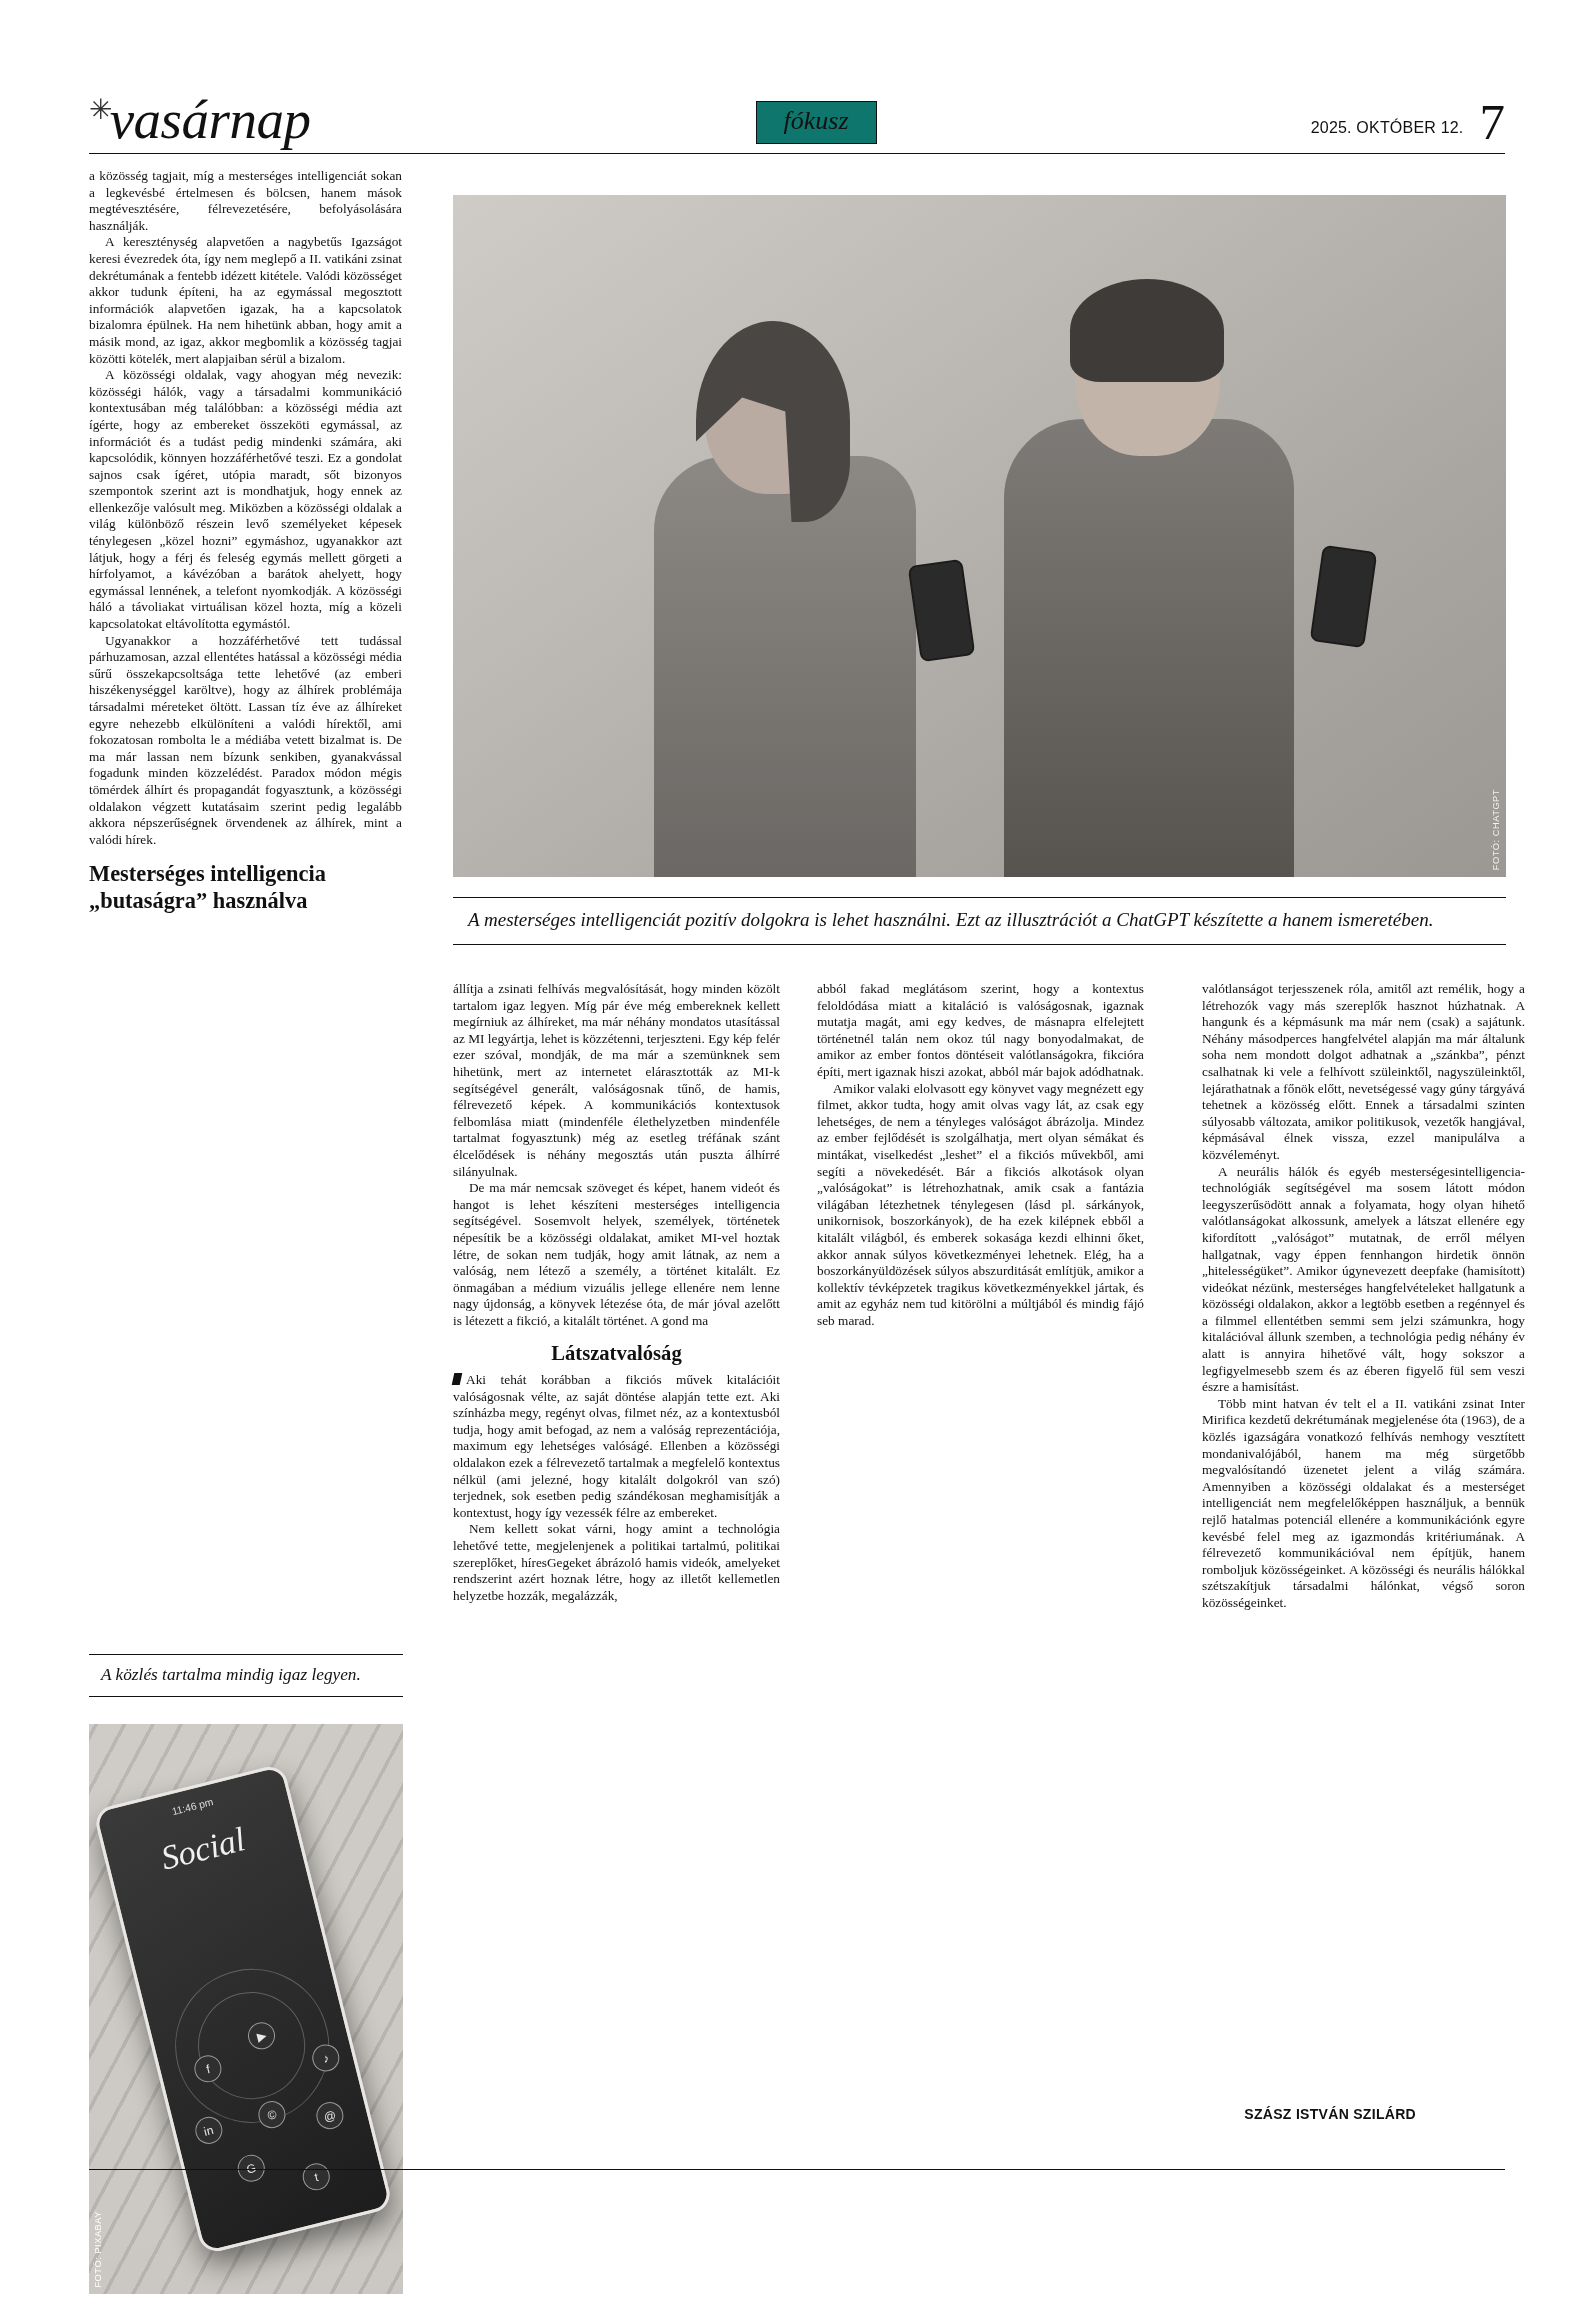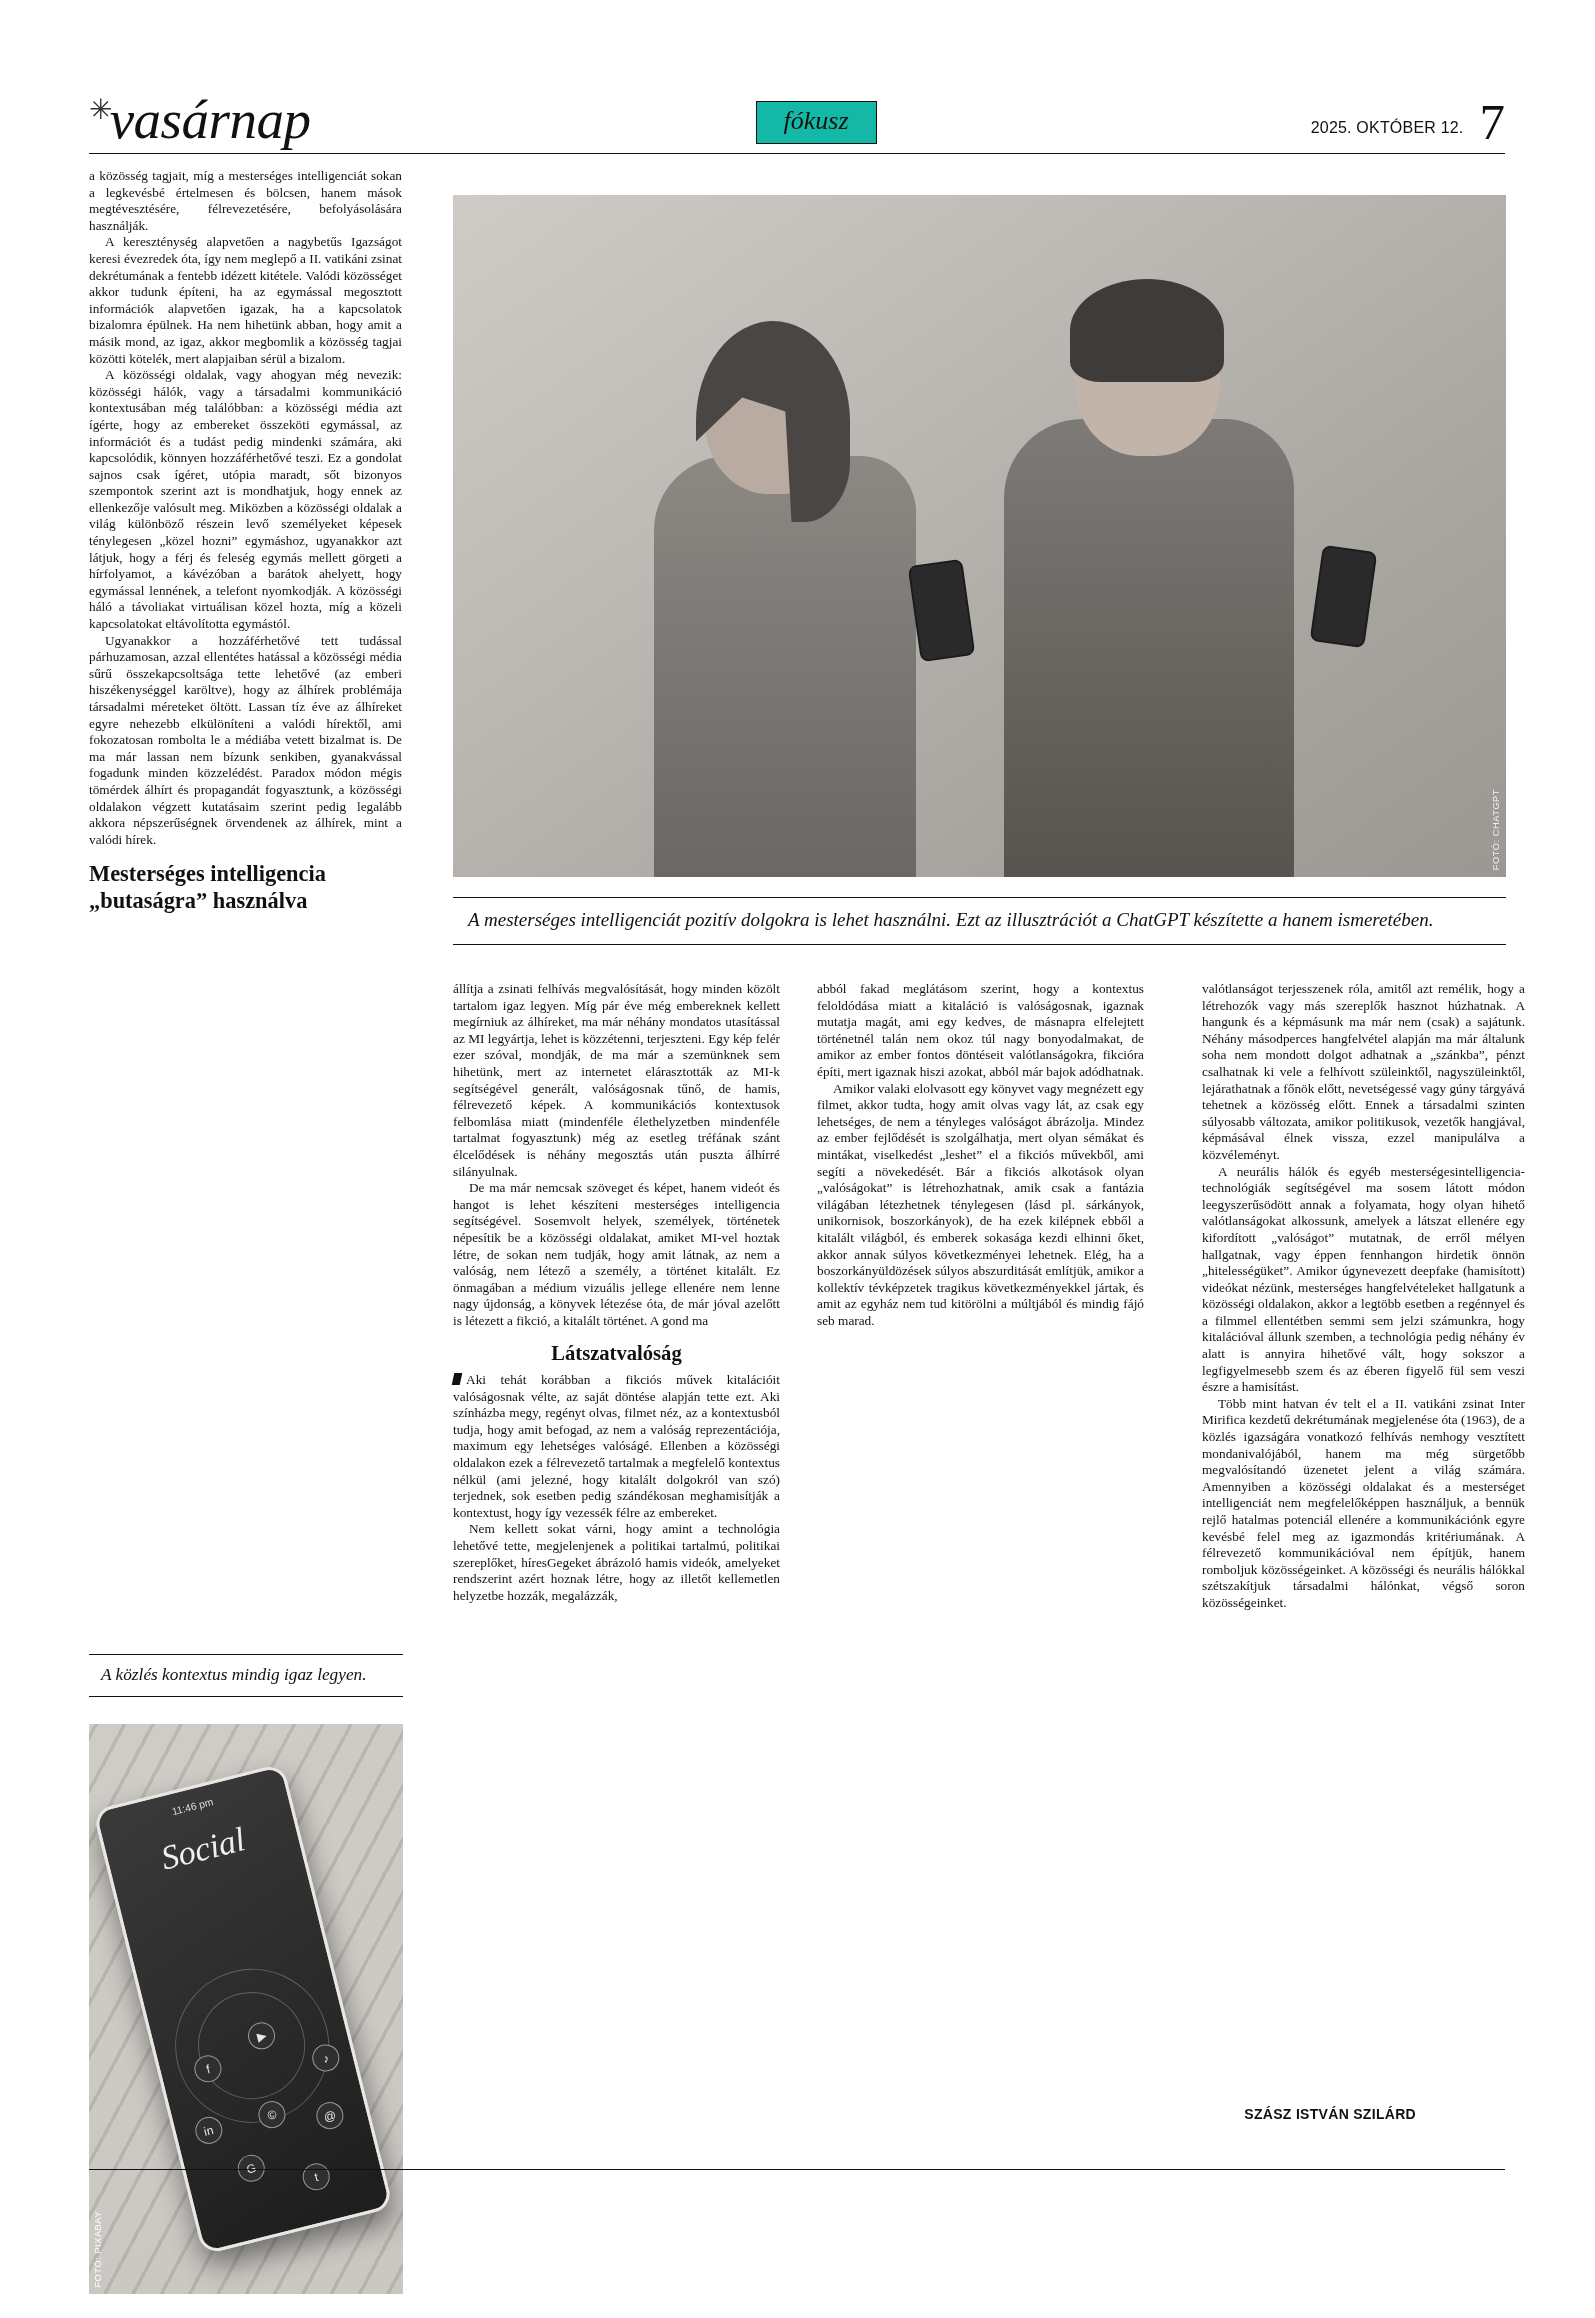--- a/index.html
+++ b/index.html
@@ -53,21 +53,21 @@
     letter-spacing: -0.5px;
     color: #111;
   }
   .section-tag {
     border: 1.4px solid #111;
     padding: 4.7px 27px 6.5px 27px;
     font-style: italic;
     font-size: 26px;
     font-family: "Liberation Serif", serif;
     margin-bottom: 2.8px;
-    background: #14b8a6;
+    background: #0f766e;
     margin-left: 11px;
   }
   .mast-right {
     display: flex;
     align-items: flex-end;
     gap: 16px;
     margin-bottom: 1.9px;
   }
   .mast-date {
     font-family: "Liberation Sans", sans-serif;
@@ -357,21 +357,21 @@
       <p>A közösségi oldalak, vagy ahogyan még nevezik: közösségi hálók, vagy a társadalmi kommunikáció kontextusában még találóbban: a közösségi média azt ígérte, hogy az embereket összeköti egymással, az információt és a tudást pedig mindenki számára, aki kapcsolódik, könnyen hozzáférhetővé teszi. Ez a gondolat sajnos csak ígéret, utópia maradt, sőt bizonyos szempontok szerint azt is mondhatjuk, hogy ennek az ellenkezője valósult meg. Miközben a közösségi oldalak a világ különböző részein levő személyeket képesek ténylegesen „közel hozni” egymáshoz, ugyanakkor azt látjuk, hogy a férj és feleség egymás mellett görgeti a hírfolyamot, a kávézóban a barátok ahelyett, hogy egymással lennének, a telefont nyomkodják. A közösségi háló a távoliakat virtuálisan közel hozta, míg a közeli kapcsolatokat eltávolította egymástól.</p>
       <p>Ugyanakkor a hozzáférhetővé tett tudással párhuzamosan, azzal ellentétes hatással a közösségi média sűrű összekapcsoltsága tette lehetővé (az emberi hiszékenységgel karöltve), hogy az álhírek problémája társadalmi méreteket öltött. Lassan tíz éve az álhíreket egyre nehezebb elkülöníteni a valódi hírektől, ami fokozatosan rombolta le a médiába vetett bizalmat is. De ma már lassan nem bízunk senkiben, gyanakvással fogadunk minden közzelédést. Paradox módon mégis tömérdek álhírt és propagandát fogyasztunk, a közösségi oldalakon végzett kutatásaim szerint pedig legalább akkora népszerűségnek örvendenek az álhírek, mint a valódi hírek.</p>
 
       <div class="subhead">
         <span>Mesterséges intelligencia</span><br>
         <span>„butaságra” használva</span>
       </div>
 
     </div>
 
-    <div class="quote-bar">A közlés kontextus mindig igaz legyen.</div>
+    <div class="quote-bar">A közlés tartalma mindig igaz legyen.</div>
 
     <div class="photo2">
       <div class="kbd"></div>
       <div class="phone2">
         <div class="scr-time">11:46 pm</div>
         <div class="scr-title">Social</div>
         <div class="ring"></div>
         <div class="ring r2"></div>
         <div class="icon-dot" style="left:33px;  top:262px;">f</div>
         <div class="icon-dot" style="left:84px; top:322px;">©</div>

